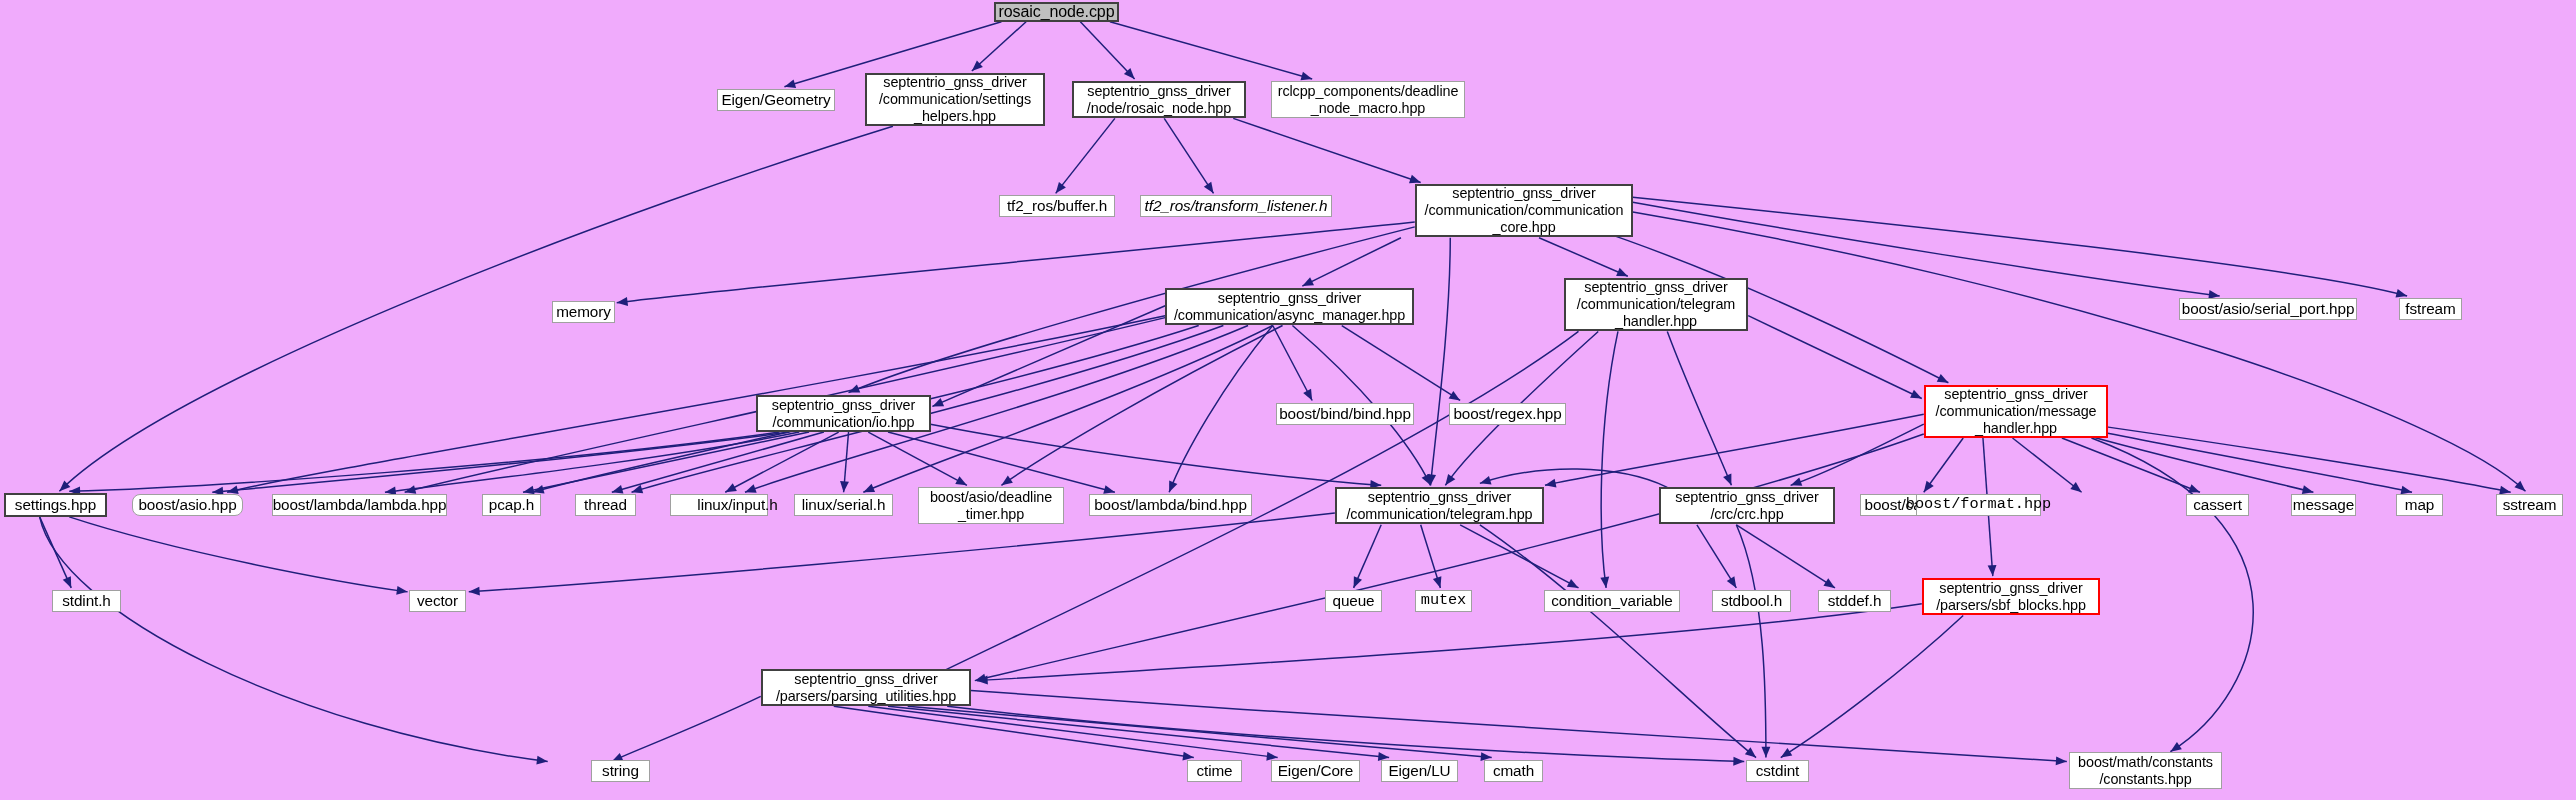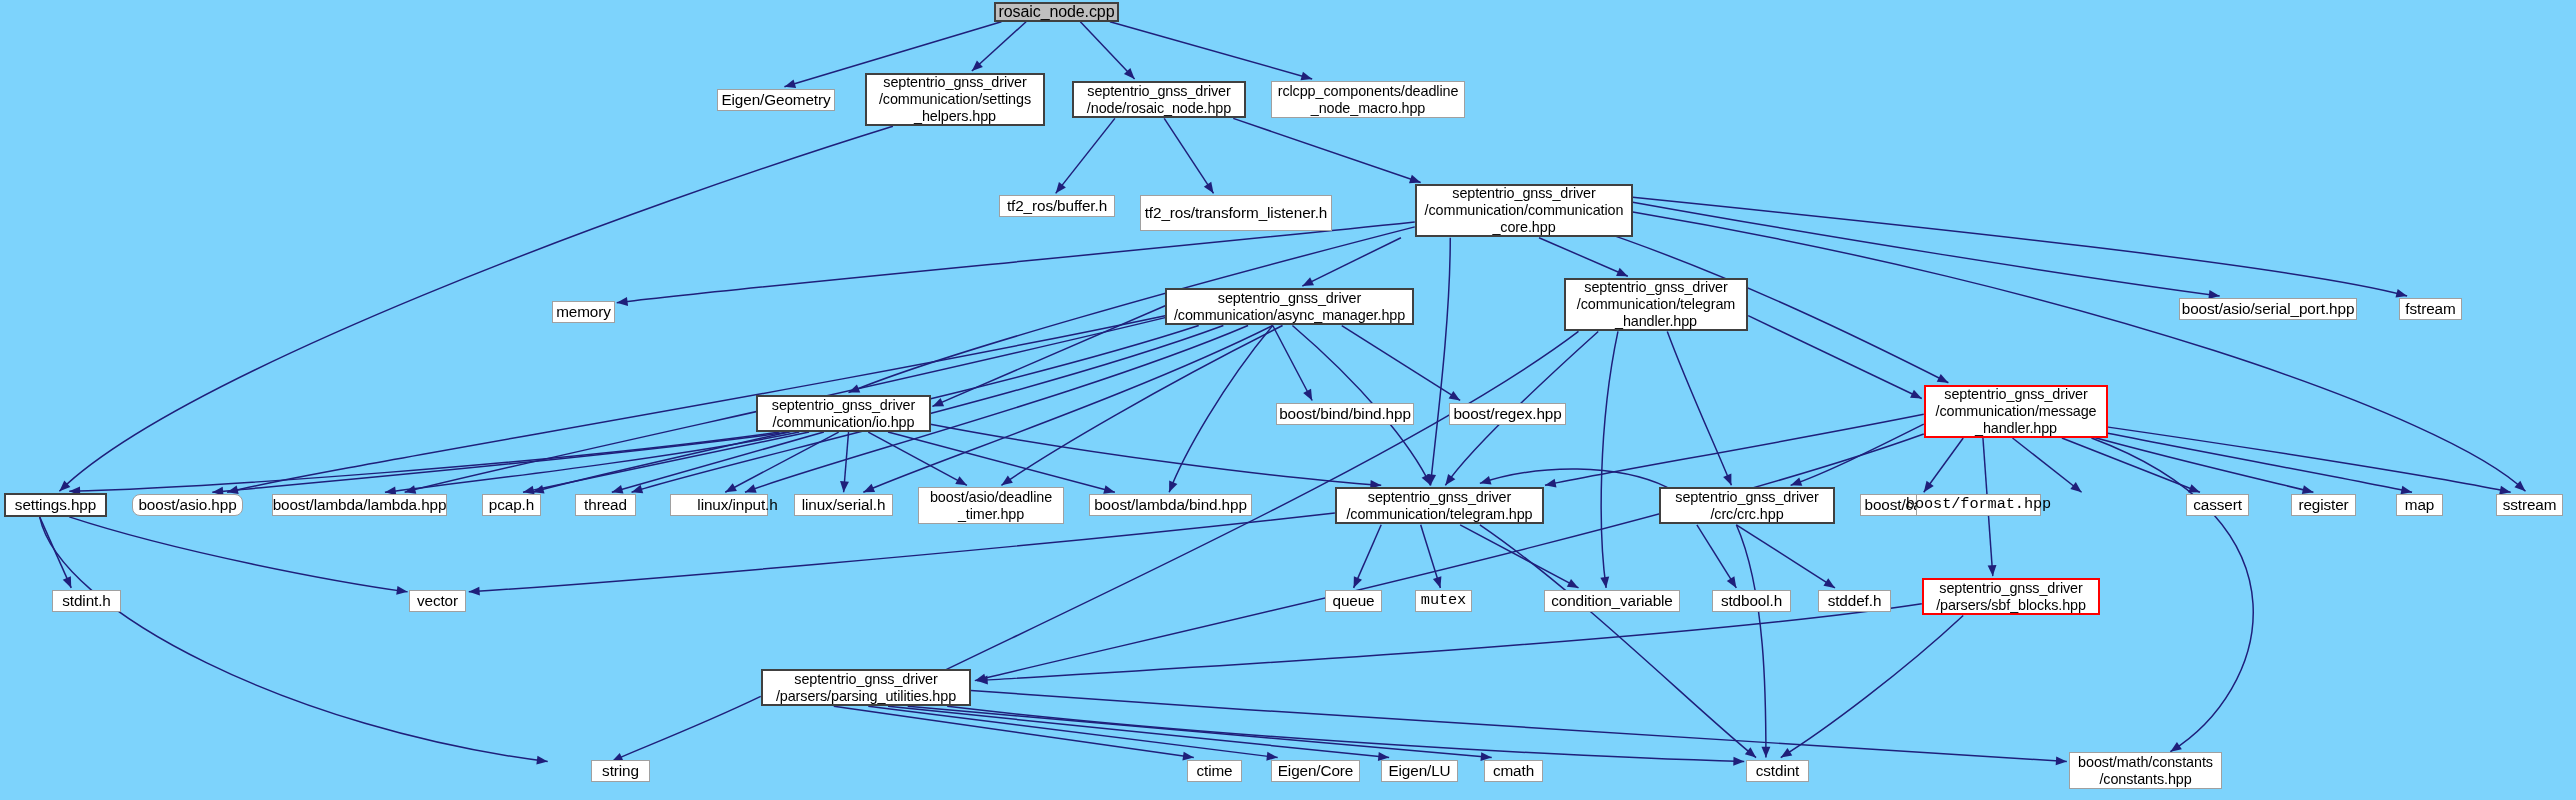--- a/index.html
+++ b/index.html
@@ -5,21 +5,21 @@
 <style>
   html, body {
     margin: 0;
     padding: 0;
     background: #ffffff;
   }
   #graph {
     position: relative;
     width: 2576px;
     height: 800px;
-    background: #7dd3fc;
+    background: #f0abfc;
     font-family: "Liberation Sans", sans-serif;
     overflow: hidden;
   }
   #edges {
     position: absolute;
     left: 0;
     top: 0;
     width: 2576px;
     height: 800px;
     pointer-events: none;
@@ -217,21 +217,21 @@
 <div class="node root" title="rosaic_node.cpp" style="left: 994px; top: 2px; width: 125px; height: 20px;">rosaic_node.cpp</div>
     <div class="node " title="Eigen/Geometry" style="left: 717px; top: 89px; width: 118px; height: 22px;">Eigen/Geometry</div>
     <div class="node strong small" title="septentrio_gnss_driver/communication/settings_helpers.hpp" style="left: 865px; top: 73px; width: 180px; height: 53px;">septentrio_gnss_driver
 /communication/settings
 _helpers.hpp</div>
     <div class="node strong small" title="septentrio_gnss_driver/node/rosaic_node.hpp" style="left: 1072px; top: 81px; width: 174px; height: 37px;">septentrio_gnss_driver
 /node/rosaic_node.hpp</div>
     <div class="node small" title="rclcpp_components/register_node_macro.hpp" style="left: 1271px; top: 81px; width: 194px; height: 37px;">rclcpp_components/deadline
 _node_macro.hpp</div>
     <div class="node " title="tf2_ros/buffer.h" style="left: 999px; top: 195px; width: 116px; height: 22px;">tf2_ros/buffer.h</div>
-    <div class="node " title="tf2_ros/transform_listener.h" style="left: 1140px; top: 195px; width: 192px; height: 36px;">tf2_ros/transform_listener.h</div>
+    <div class="node " title="tf2_ros/transform_listener.h" style="left: 1140px; top: 195px; width: 192px; height: 22px; font-style: italic;">tf2_ros/transform_listener.h</div>
     <div class="node strong small" title="septentrio_gnss_driver/communication/communication_core.hpp" style="left: 1415px; top: 184px; width: 218px; height: 53px;">septentrio_gnss_driver
 /communication/communication
 _core.hpp</div>
     <div class="node " title="memory" style="left: 552px; top: 301px; width: 63px; height: 22px;">memory</div>
     <div class="node strong small" title="septentrio_gnss_driver/communication/async_manager.hpp" style="left: 1165px; top: 288px; width: 249px; height: 37px;">septentrio_gnss_driver
 /communication/async_manager.hpp</div>
     <div class="node strong small" title="septentrio_gnss_driver/communication/telegram_handler.hpp" style="left: 1564px; top: 278px; width: 184px; height: 53px;">septentrio_gnss_driver
 /communication/telegram
 _handler.hpp</div>
     <div class="node " title="boost/asio/serial_port.hpp" style="left: 2179px; top: 298px; width: 178px; height: 22px;">boost/asio/serial_port.hpp</div>
@@ -253,21 +253,21 @@
     <div class="node small" title="boost/asio/deadline_timer.hpp" style="left: 918px; top: 487px; width: 146px; height: 37px;">boost/asio/deadline
 _timer.hpp</div>
     <div class="node " title="boost/lambda/bind.hpp" style="left: 1089px; top: 494px; width: 163px; height: 22px;">boost/lambda/bind.hpp</div>
     <div class="node strong small" title="septentrio_gnss_driver/communication/telegram.hpp" style="left: 1335px; top: 487px; width: 209px; height: 37px;">septentrio_gnss_driver
 /communication/telegram.hpp</div>
     <div class="node strong small" title="septentrio_gnss_driver/crc/crc.hpp" style="left: 1659px; top: 487px; width: 176px; height: 37px;">septentrio_gnss_driver
 /crc/crc.hpp</div>
     <div class="node " title="boost/call_traits.hpp" style="left: 1860px; top: 494px; width: 143px; height: 22px;">boost/call_traits.hpp</div>
     <div class="node " title="boost/format.hpp" style="left: 1916px; top: 494px; width: 125px; height: 22px; font-family: Liberation Mono, monospace;">boost/format.hpp</div>
     <div class="node " title="cassert" style="left: 2186px; top: 494px; width: 63px; height: 22px;">cassert</div>
-    <div class="node " title="cstddef" style="left: 2291px; top: 494px; width: 65px; height: 22px;">register</div>
+    <div class="node " title="cstddef" style="left: 2291px; top: 494px; width: 65px; height: 22px;">message</div>
     <div class="node " title="map" style="left: 2396px; top: 494px; width: 47px; height: 22px;">map</div>
     <div class="node " title="sstream" style="left: 2496px; top: 494px; width: 67px; height: 22px;">sstream</div>
     <div class="node " title="stdint.h" style="left: 52px; top: 590px; width: 69px; height: 22px;">stdint.h</div>
     <div class="node " title="vector" style="left: 409px; top: 590px; width: 57px; height: 22px;">vector</div>
     <div class="node " title="queue" style="left: 1325px; top: 590px; width: 57px; height: 22px;">queue</div>
     <div class="node " title="mutex" style="left: 1415px; top: 590px; width: 57px; height: 22px; font-family: Liberation Mono, monospace;">mutex</div>
     <div class="node " title="condition_variable" style="left: 1544px; top: 590px; width: 136px; height: 22px;">condition_variable</div>
     <div class="node " title="stdbool.h" style="left: 1712px; top: 590px; width: 79px; height: 22px;">stdbool.h</div>
     <div class="node " title="stddef.h" style="left: 1818px; top: 590px; width: 73px; height: 22px;">stddef.h</div>
     <div class="node red small" title="septentrio_gnss_driver/parsers/sbf_blocks.hpp" style="left: 1922px; top: 578px; width: 178px; height: 37px;">septentrio_gnss_driver

